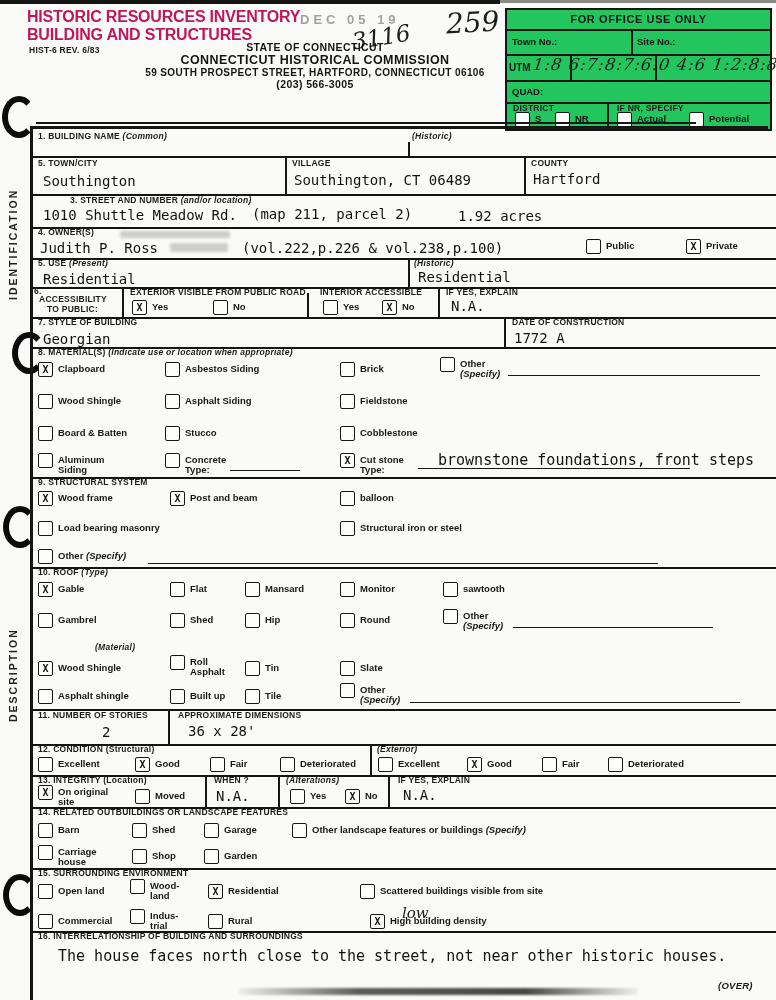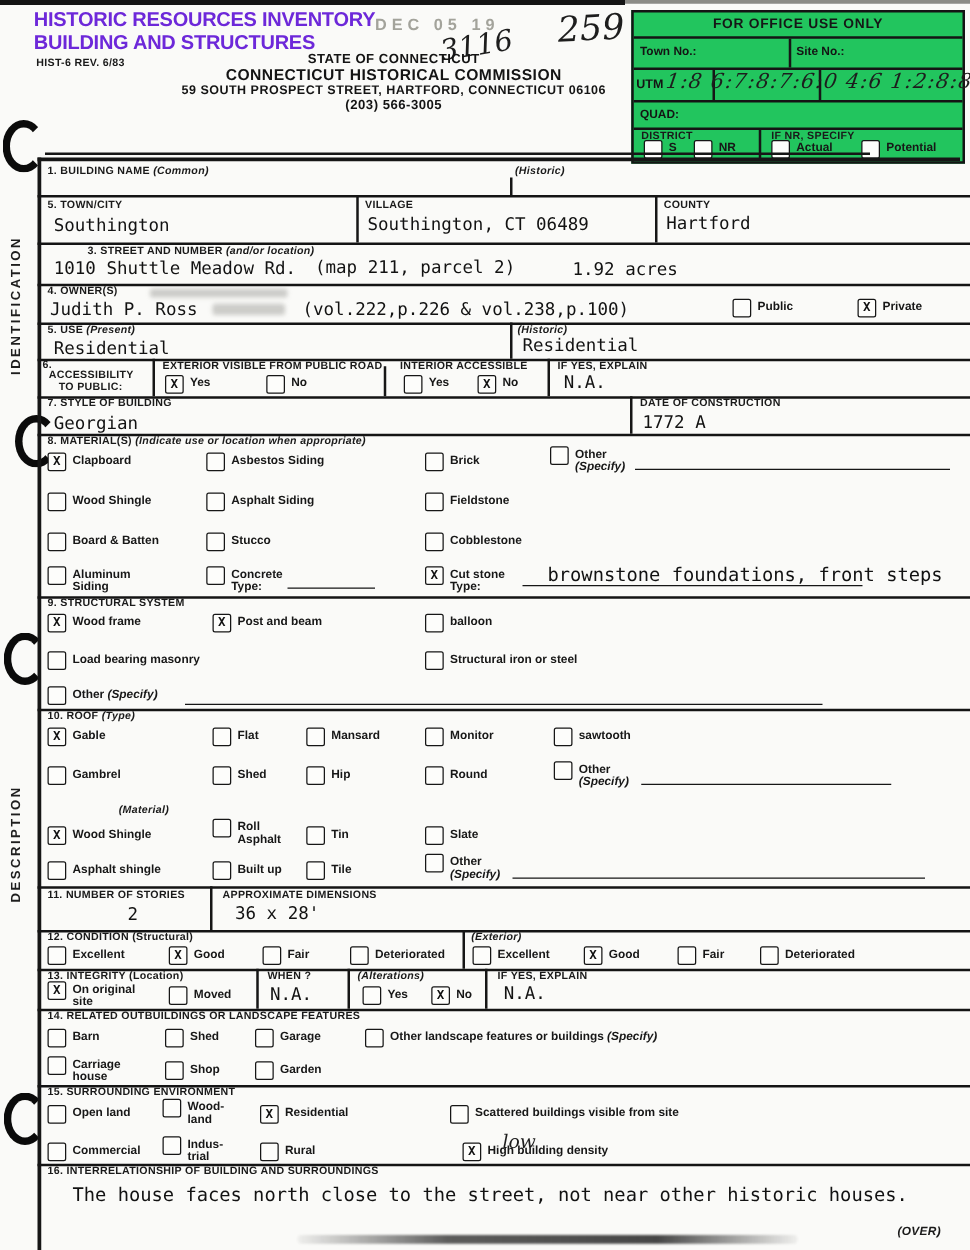--- a/index.html
+++ b/index.html
@@ -14,21 +14,21 @@
   .box{flex:0 0 auto;width:13px;height:13px;border:1.7px solid #161616;border-radius:2px;
        font:700 10px/13px "DejaVu Sans Mono",monospace;text-align:center;color:#111;background:#fdfdfb;}
   .cl{font:700 9.5px/1.1 "Liberation Sans",sans-serif;color:#171717;padding-top:2px;white-space:nowrap;}
   .row{position:absolute;left:30px;width:738px;border-bottom:2.2px solid #141414;padding-left:36px;}
   .vl{position:absolute;width:1.8px;background:#161616;}
   .hl{position:absolute;background:#161616;}
   .blank{position:absolute;height:1px;border-bottom:1.5px solid #161616;}
   .vside{position:absolute;writing-mode:vertical-rl;transform:rotate(180deg);
          font:700 10.5px "Liberation Sans",sans-serif;letter-spacing:2px;color:#1e1e1e;}
   .cres{position:absolute;width:22px;height:30px;border:6px solid #0b0b0b;border-right-color:transparent;border-radius:50%;}
-  .title{font:800 16px/1.12 "Liberation Sans",sans-serif;letter-spacing:-.2px;color:#6d28d9;}
+  .title{font:800 16px/1.12 "Liberation Sans",sans-serif;letter-spacing:-.2px;color:#be185d;}
   .agency{font-weight:700;color:#141414;text-align:center;letter-spacing:.4px;}
   .obx-lab{font:700 9.5px "Liberation Sans",sans-serif;color:#141414;white-space:nowrap;}
   .stamp{font:700 13px "Liberation Sans",sans-serif;color:#a3a39b;letter-spacing:4px;filter:blur(.4px);}
   .smudge{position:absolute;left:238px;top:988px;width:400px;height:7px;border-radius:3px;filter:blur(1px);
           background:linear-gradient(90deg,rgba(40,40,40,.05),rgba(25,25,25,.7) 30%,rgba(25,25,25,.8) 72%,rgba(40,40,40,.05));}
   .redact{position:absolute;background:rgba(120,120,115,.35);filter:blur(1.5px);border-radius:2px;}
 </style>
 </head>
 <body>
 

